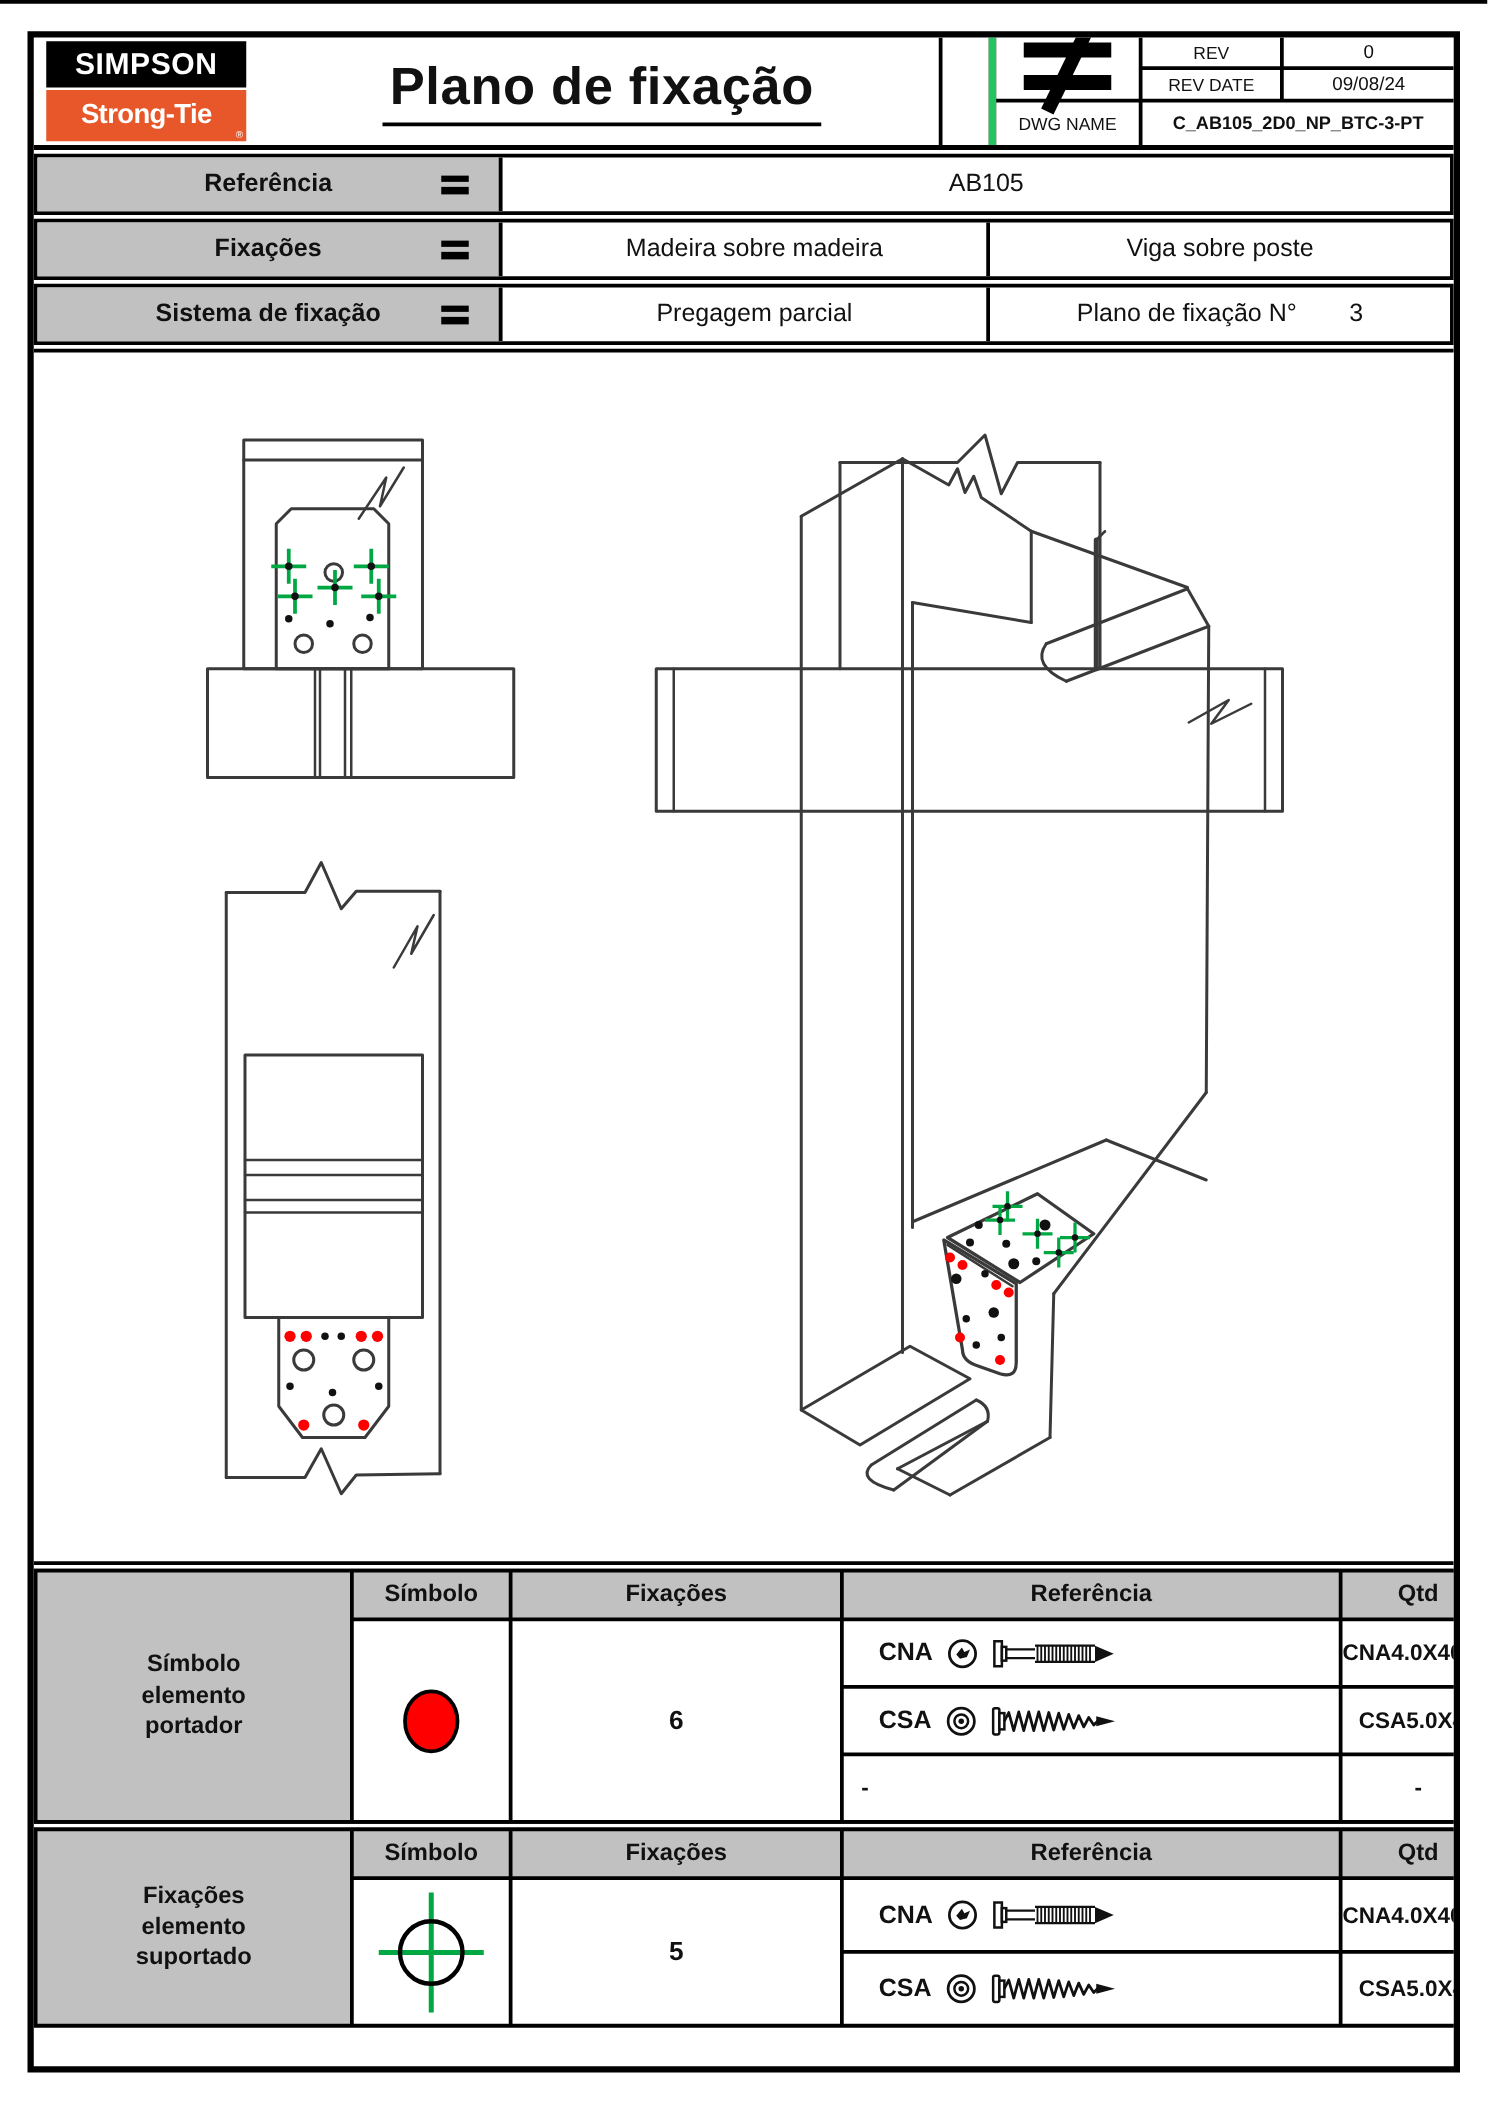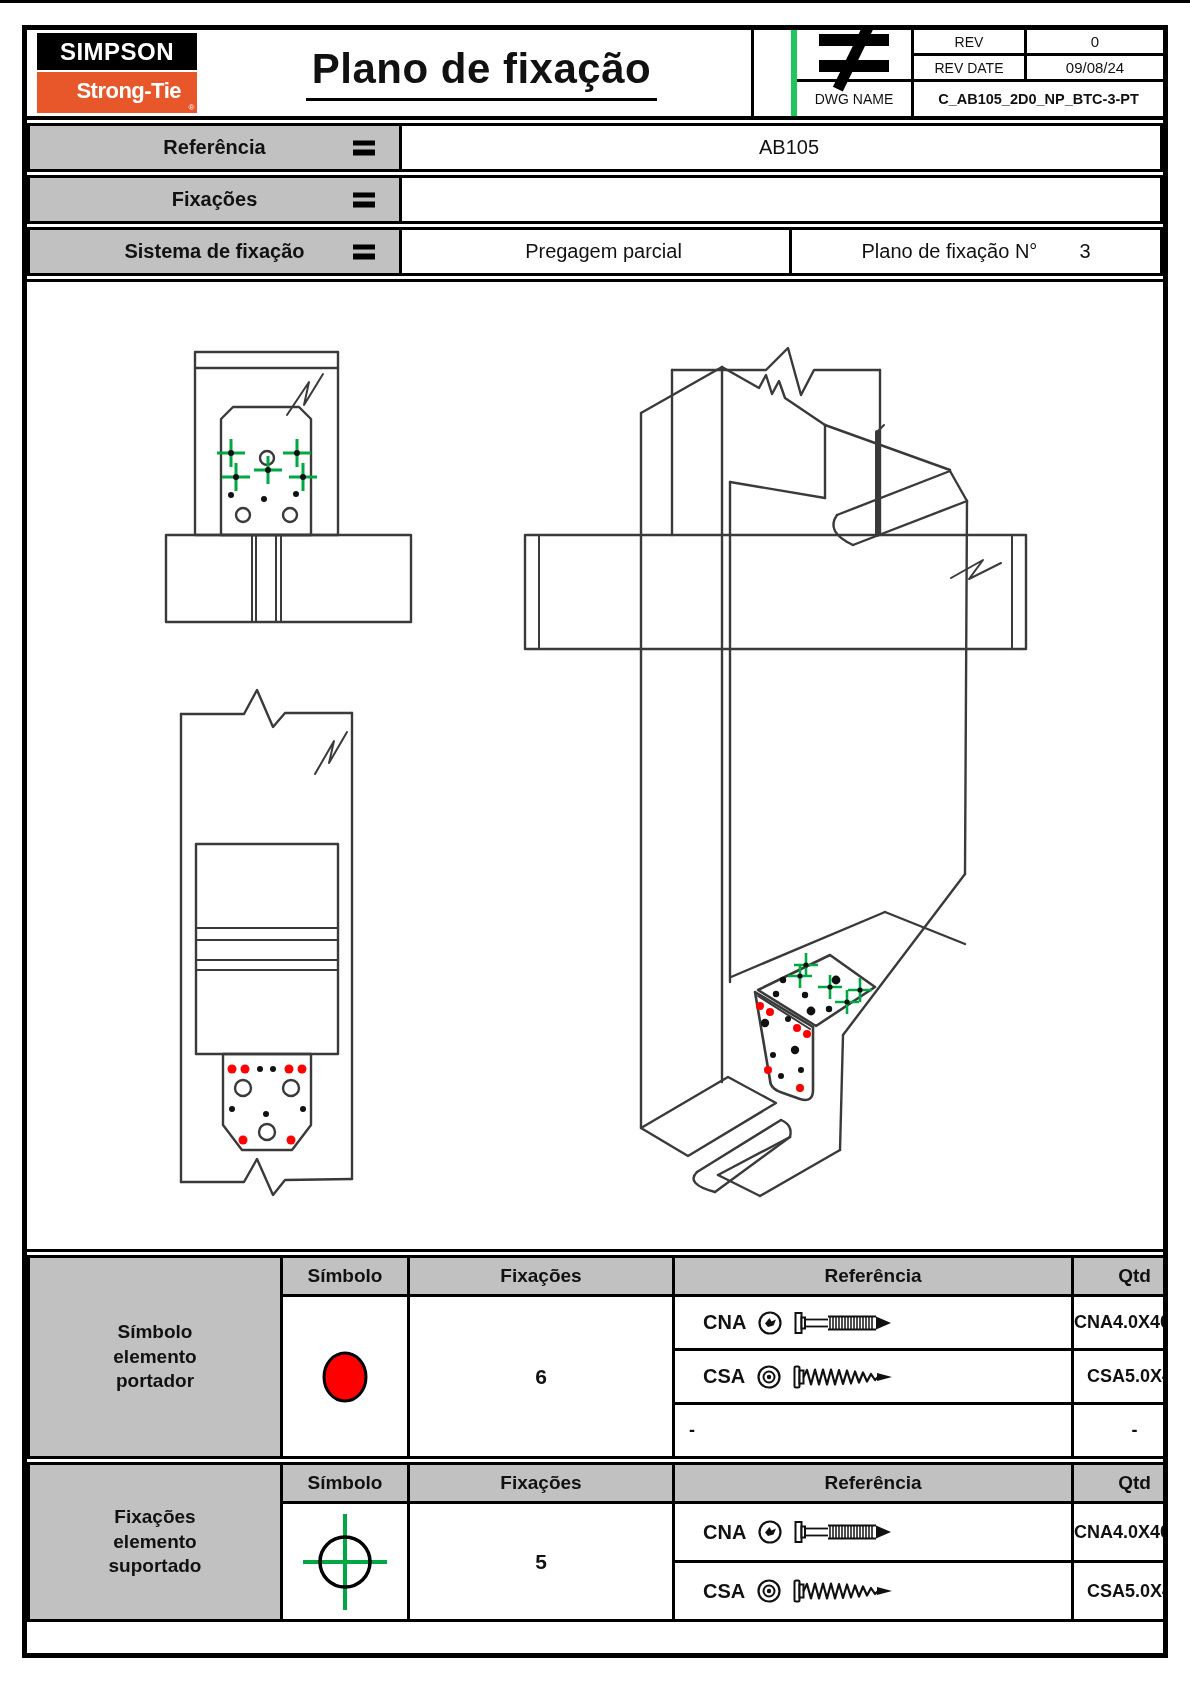--- a/index.html
+++ b/index.html
@@ -10,21 +10,21 @@
   .sheet { position:absolute; left:22px; top:25px; width:1146px; height:1633px;
            border:5px solid #000; background:#fff; overflow:hidden; }
 
   
   .hdr { height:90px; border-bottom:4px solid #000; display:grid;
          grid-template-columns:185px 1fr 412px; align-items:center; }
   .logo { margin-left:10px; width:160px; }
   .logo-top { background:#000; color:#fff; font-weight:bold; font-size:24px; letter-spacing:0.5px;
               text-align:center; padding:5px 4px 4px; }
   .logo-bot { background:#E8572A; color:#fff; font-weight:bold; font-size:22px; letter-spacing:-0.5px;
-              text-align:right; padding:6px 16px 9px; margin-top:2px; position:relative; }
+              text-align:center; padding:6px 16px 9px; margin-top:2px; position:relative; }
   .logo-reg { position:absolute; right:3px; bottom:1px; font-size:8px; font-weight:normal; }
   .title-wrap { text-align:center; }
   .title { display:inline-block; font-size:42px; font-weight:700; letter-spacing:0.5px;
            border-bottom:3px solid #000; padding:0 6px 5px; }
   .hdr-right { position:relative; height:100%; border-left:3px solid #000; }
   .revgrid { position:absolute; right:0; top:0; bottom:0; width:372px; border-left:6px solid #22c55e;
              background:#000; display:grid; grid-template-columns:114px 110px 1fr;
              grid-template-rows:1fr 1fr 34px; gap:3px; }
   .rc { background:#fff; display:flex; align-items:center; justify-content:center; font-size:14px; }
   .rc.lab { font-size:14px; }
@@ -124,20 +124,24 @@
       </div>
     </div>
 
     <div class="refrow">
       <div class="lab">
         <span>Fixações</span>
         <span class="eq">
             <i></i>
             <i></i>
           </span>
+      </div>
+      <div class="vals">
+        <div class="vcell">Madeira sobre madeira</div>
+        <div class="vcell">Viga sobre poste</div>
       </div>
     </div>
 
     <div class="refrow">
       <div class="lab">
         <span>Sistema de fixação</span>
         <span class="eq">
             <i></i>
             <i></i>
           </span>

